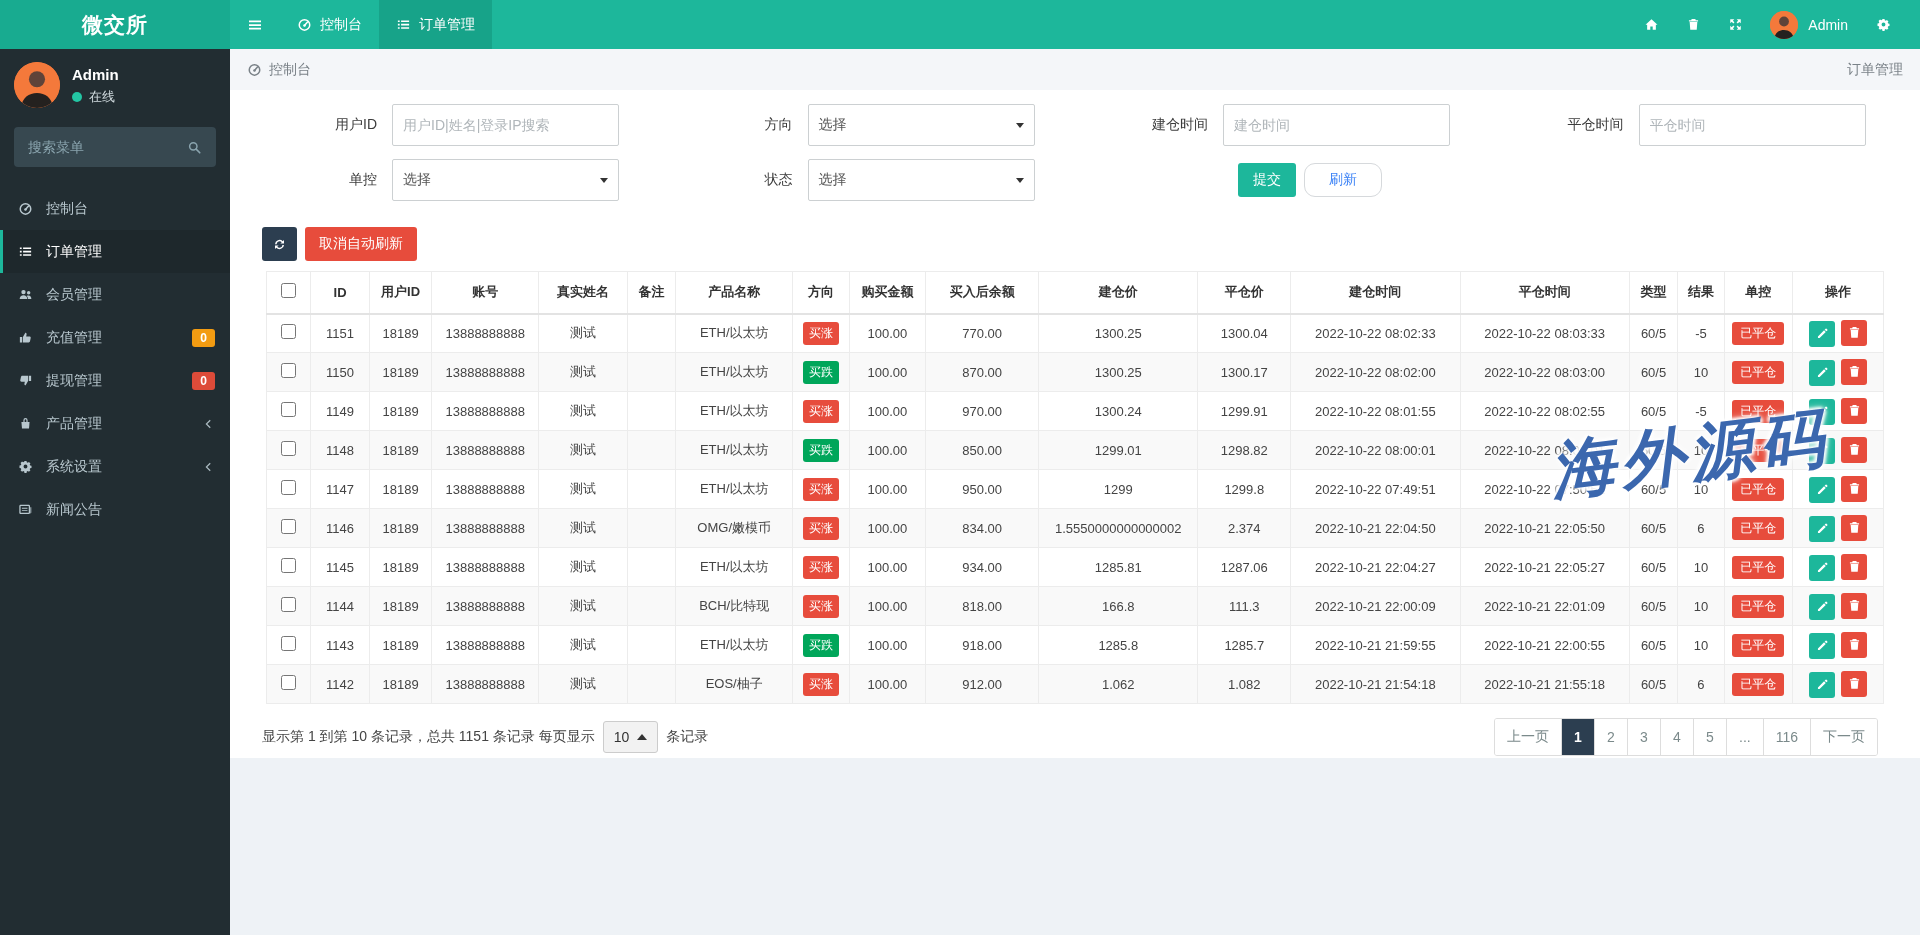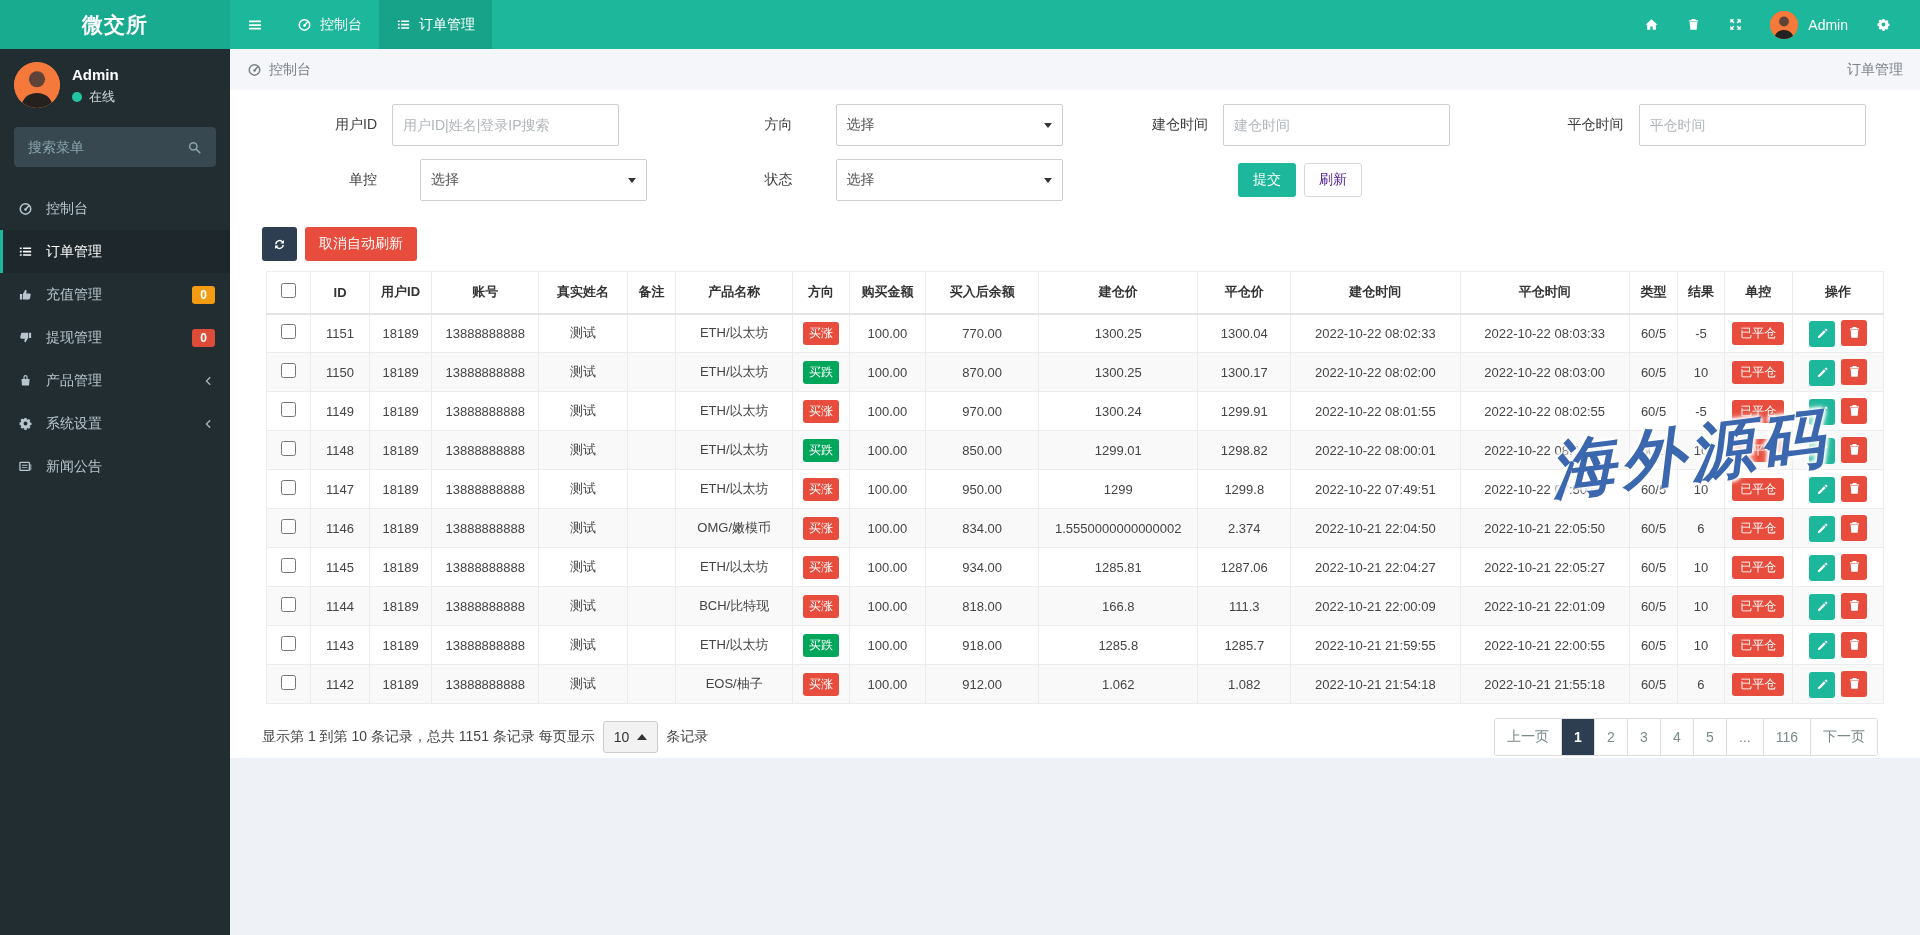--- a/index.html
+++ b/index.html
@@ -49,26 +49,26 @@
   .panel { position:absolute; top:41px; left:0; right:0; height:668px; background:#fff; }
 
   
   .filters { padding:14px 14px 0; }
   .f-row { display:flex; margin-bottom:13px; }
   .fg { flex:1; display:flex; align-items:center; min-width:0; }
   .fg label { flex:0 0 148px; text-align:right; padding-right:15px; color:#3c3c3c; font-size:14px; }
   .ctrl { width:227px; height:42px; }
   input.ctrl { border:1px solid #ccd0d2; border-radius:2px; padding:0 10px; font-size:14px; color:#555; outline:none; font-family:inherit; }
   input.ctrl::placeholder { color:#b0b6ba; }
-  .select { border:1px solid #ccd0d2; border-radius:2px; display:flex; align-items:center; justify-content:space-between; padding:5px 10px; color:#555; cursor:pointer; background:#fff;margin-left:28px; }
+  .select { border:1px solid #ccd0d2; border-radius:2px; display:flex; align-items:center; justify-content:space-between; padding:5px 10px; color:#555; cursor:pointer; background:#fff; }
   .caret { width:0; height:0; border-left:4px solid transparent; border-right:4px solid transparent; border-top:5px solid #333; }
   .f-buttons { display:flex; gap:8px; padding-left:163px; }
   .btn { height:34px; border:1px solid transparent; border-radius:3px; font-size:14px; cursor:pointer; font-family:Liberation Sans, sans-serif; display:inline-flex; align-items:center; justify-content:center; }
   .btn-submit { background:#1db79b; color:#fff; padding:0 14px; }
-  .btn-light { background:#fff; color:#4c1d95; border-color:#d6d9dc; padding:0 14px; }
+  .btn-light { background:#fff; color:#3b82f6; border-color:#d6d9dc; padding:0 24px;border-radius:11px; }
 
   
   .toolbar { display:flex; gap:8px; padding:13px 0 10px 32px; }
   .btn-navy { background:#2c3e50; color:#fff; width:35px; }
   .btn-danger { background:#e74c3c; color:#fff; padding:0 13px; }
 
   
   .tbl-wrap { margin:0 36px; }
   table { border-collapse:collapse; width:100%; table-layout:fixed; font-size:13px; }
   th, td { border:1px solid #ececec; text-align:center; padding:0 4px; overflow:hidden; white-space:nowrap; }
@@ -209,20 +209,31 @@
         </span>
         <span>控制台</span>
       </li>
       <li class="menu-item active">
         <span class="i mi-icon">
           <svg width="15" height="15" viewBox="0 0 20 20" fill="currentColor">
             <path d="M2.5 4.5h2.4v2.2H2.5zM6.8 4.5h10.7v2.2H6.8zM2.5 9h2.4v2.2H2.5zM6.8 9h10.7v2.2H6.8zM2.5 13.5h2.4v2.2H2.5zM6.8 13.5h10.7v2.2H6.8z"></path>
           </svg>
         </span>
         <span>订单管理</span>
+      </li>
+      <li class="menu-item">
+        <span class="i mi-icon">
+          <svg width="15" height="15" viewBox="0 0 20 20" fill="currentColor">
+            <circle cx="7.3" cy="6.8" r="2.9"></circle>
+            <circle cx="14.2" cy="7.6" r="2.3"></circle>
+            <path d="M2.2 16c0-3 2.3-4.9 5.1-4.9s5.1 1.9 5.1 4.9z"></path>
+            <path d="M13.4 16c-.1-1.8-.8-3.2-1.9-4.1.8-.4 1.6-.6 2.6-.6 2.2 0 3.7 1.7 3.7 4.7z"></path>
+          </svg>
+        </span>
+        <span>会员管理</span>
       </li>
       <li class="menu-item">
         <span class="i mi-icon">
           <svg width="15" height="15" viewBox="0 0 20 20" fill="currentColor">
             <path d="M2.5 9.2h2.9v7.3H2.5zM6.4 16.5V9.6l3.4-6c.9 0 1.7.8 1.7 1.7l-.6 3.2h4.5c1 0 1.8.9 1.6 1.9l-1 4.7c-.2.8-.9 1.4-1.7 1.4z"></path>
           </svg>
         </span>
         <span>充值管理</span>
         <span class="mi-badge" style="background: rgb(243, 156, 18);">0</span>
       </li>

